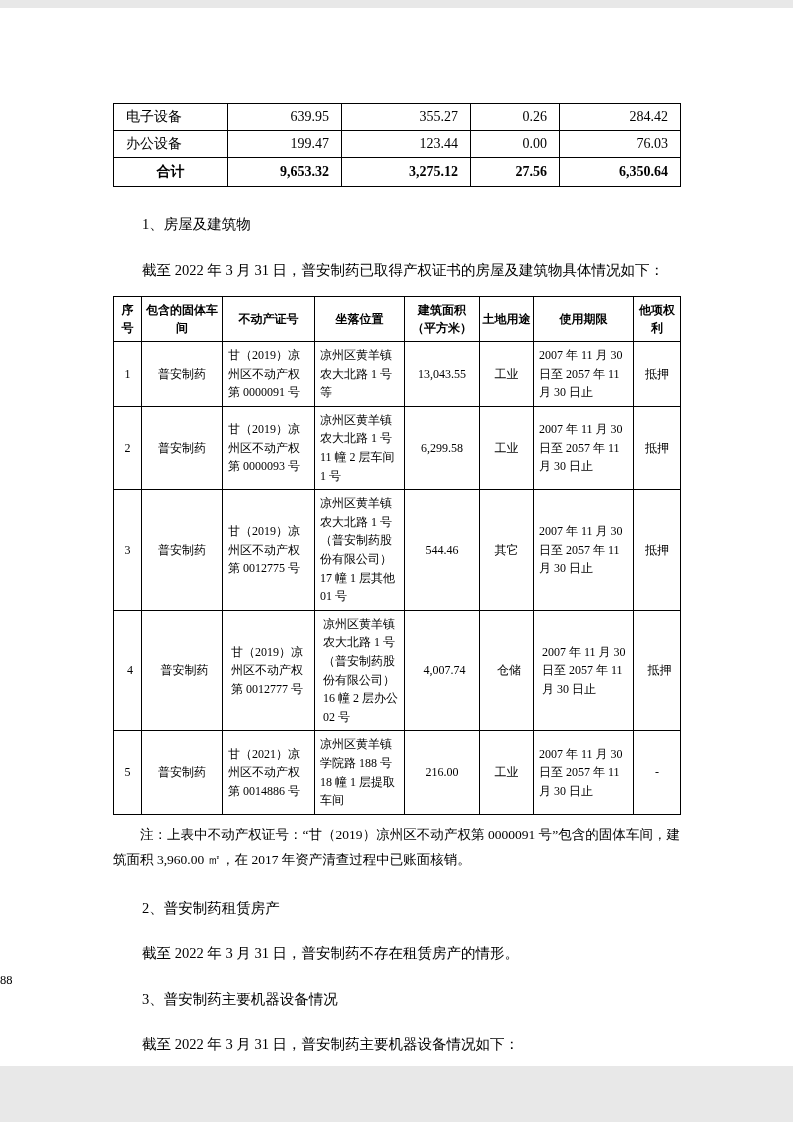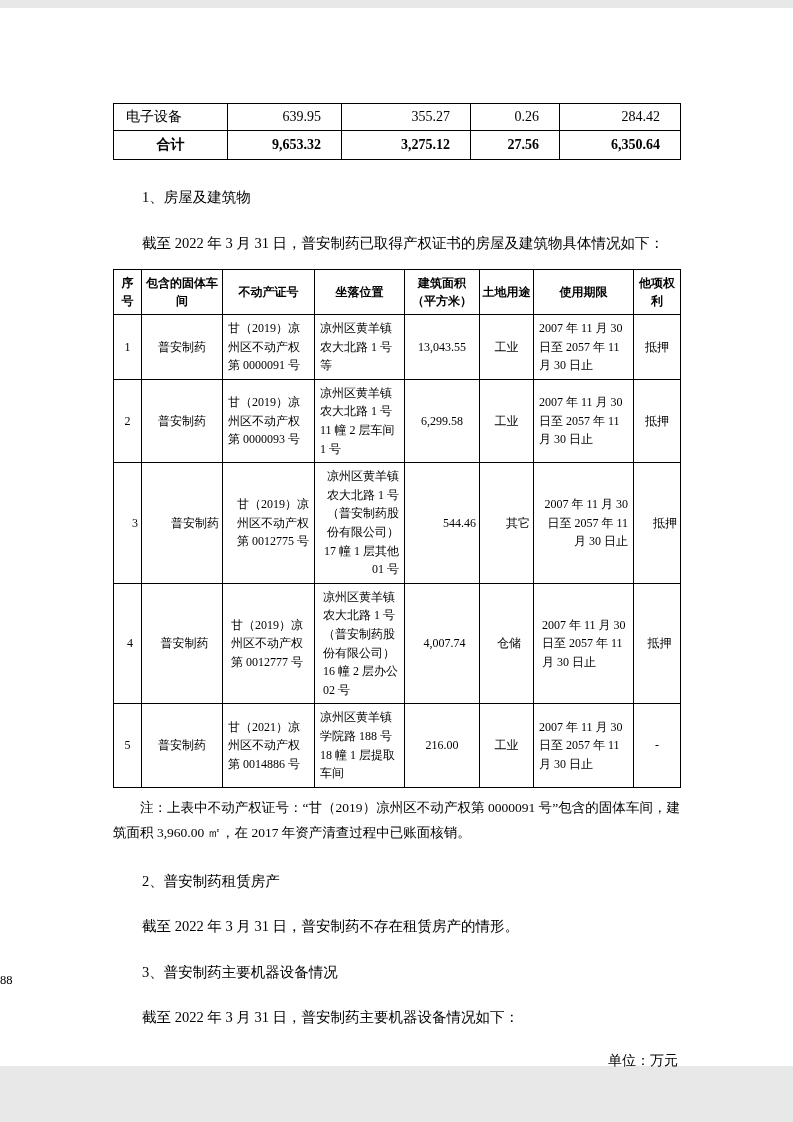--- a/index.html
+++ b/index.html
@@ -12,21 +12,21 @@
     background:#fff;
     padding:95px 113px 0 113px;
   }
   table { border-collapse:collapse; width:100%; table-layout:fixed; }
   td, th { border:1px solid #000; vertical-align:middle; }
 
   
   .top-table { font-size:14px; }
   .top-table td { height:27px; padding:2px 4px; }
   .top-table .name-cell { text-align:left; padding-left:12px; }
-  .top-table .num-cell { text-align:right; padding-right:20px; }
+  .top-table .num-cell { text-align:right; padding-right:12px; }
   .top-table .total-row td { font-weight:bold; height:29px; }
   .top-table .total-row .name-cell { text-align:center; padding-left:4px; }
 
   
   .para {
     font-size:14.5px;
     line-height:1.9;
     text-indent:2em;
     text-align:justify;
   }
@@ -44,21 +44,21 @@
   
   .prop-table { margin-top:12px; font-size:12px; }
   .prop-table th {
     font-weight:bold; text-align:center;
     padding:4px 2px; line-height:1.5; height:38px;
   }
   .prop-table td { padding:4px 3px; text-align:center; line-height:1.55; }
   .prop-table td.al { text-align:left; padding:4px 5px; }
   .prop-table .r1 td { height:60px; }
   .prop-table .r2 td { height:62px; }
-  .prop-table .r3 td { height:90px;text-align:right; }
+  .prop-table .r3 td { height:90px; }
   .prop-table .r4 td { height:90px;padding-left:8px; }
   .prop-table .r5 td { height:76px; }
 
   .unit-line {
     font-size:14px;
     text-align:right;
     margin-top:20px;
     padding-right:2px;
   }
 
@@ -85,20 +85,27 @@
         <col style="width:89px">
         <col style="width:121px">
     </colgroup>
     <tbody>
       <tr>
         <td class="name-cell">电子设备</td>
         <td class="num-cell">639.95</td>
         <td class="num-cell">355.27</td>
         <td class="num-cell">0.26</td>
         <td class="num-cell">284.42</td>
+      </tr>
+      <tr>
+        <td class="name-cell">办公设备</td>
+        <td class="num-cell">199.47</td>
+        <td class="num-cell">123.44</td>
+        <td class="num-cell">0.00</td>
+        <td class="num-cell">76.03</td>
       </tr>
       <tr class="total-row">
         <td class="name-cell">合计</td>
         <td class="num-cell">9,653.32</td>
         <td class="num-cell">3,275.12</td>
         <td class="num-cell">27.56</td>
         <td class="num-cell">6,350.64</td>
       </tr>
     </tbody>
   </table>

